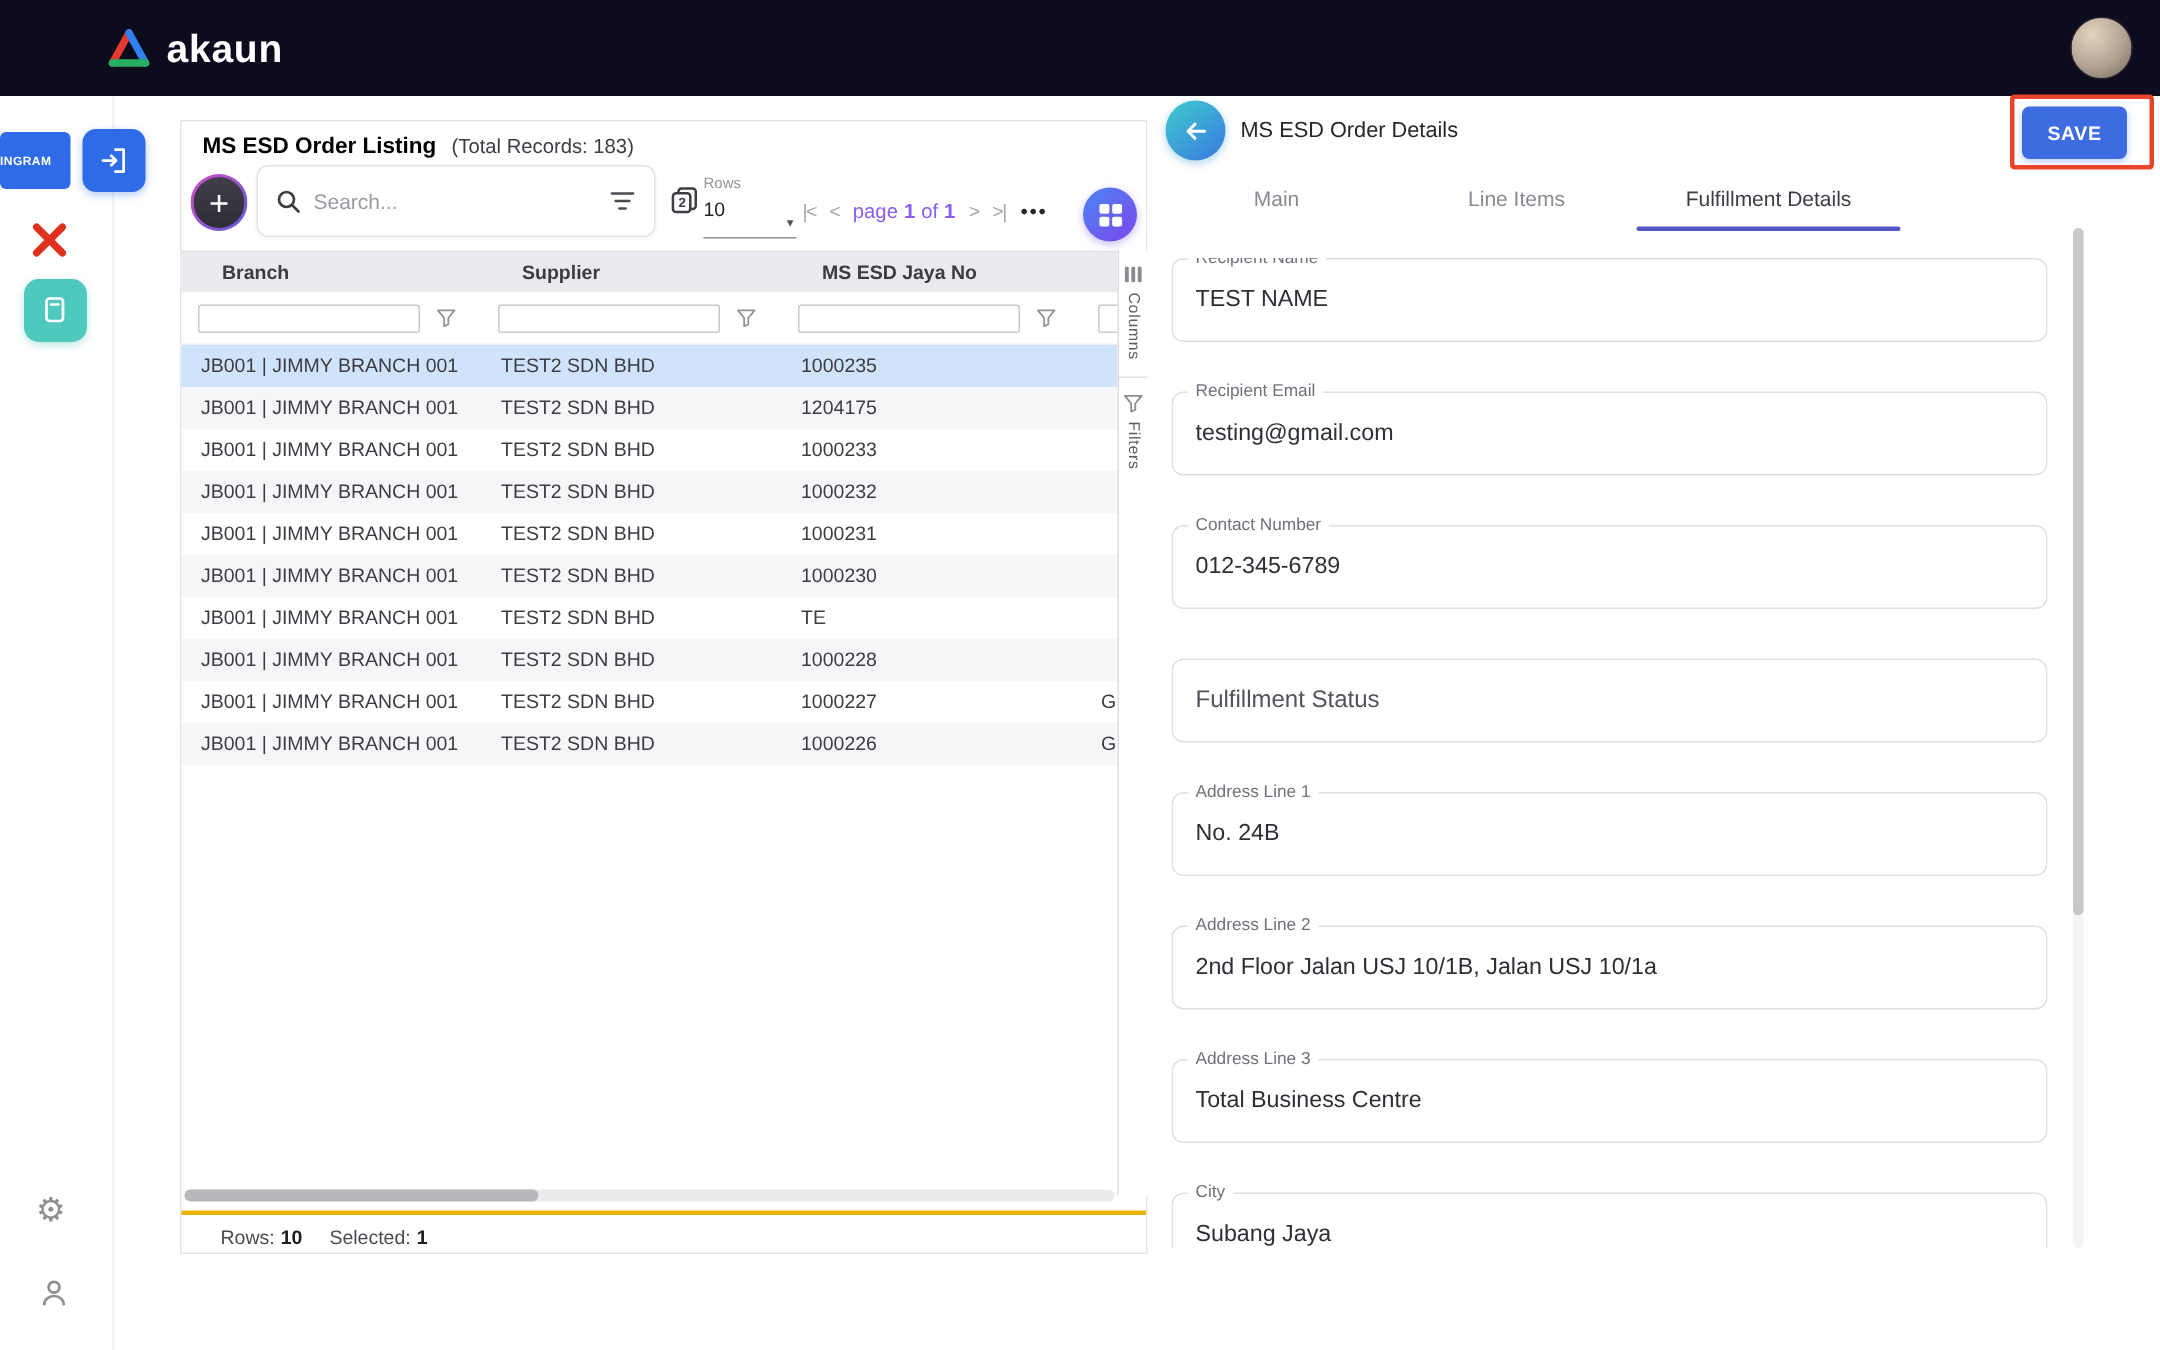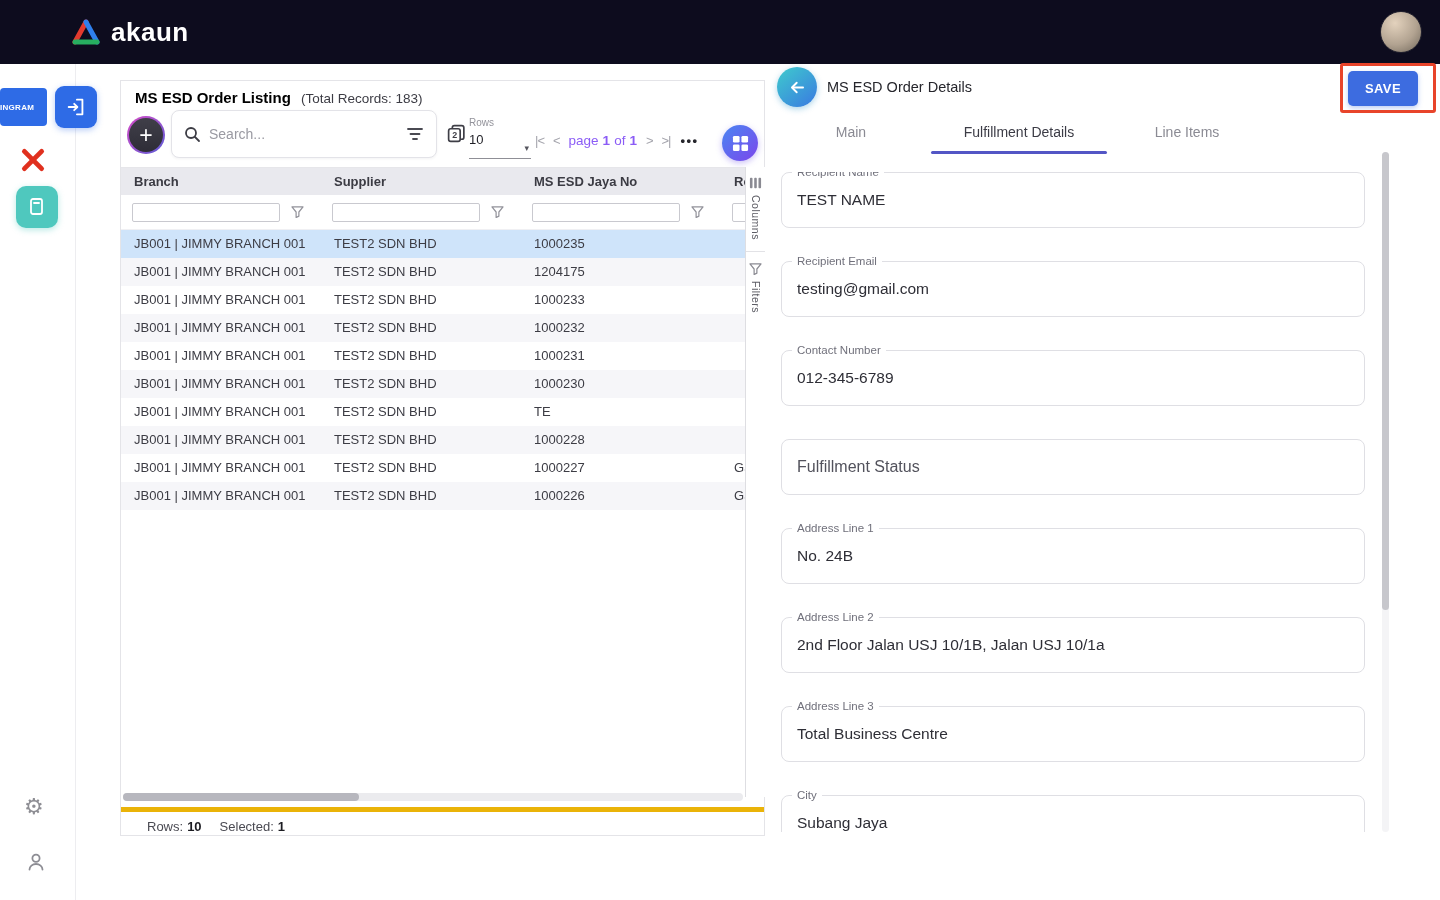--- a/index.html
+++ b/index.html
@@ -52,40 +52,40 @@
   .pg-btn{color:#a4a4ac;letter-spacing:-1px;cursor:pointer}
   .pg-text{color:#8b5cf6;font-size:13.5px;display:flex;gap:4px}
   .pg-text b{font-weight:700}
   .pg-more{color:#26262c;font-weight:700;letter-spacing:1.5px;font-size:13px;margin-left:1px;cursor:pointer}
   .grid-btn{position:absolute;left:601px;top:16px;width:36px;height:36px;border-radius:50%;border:none;
             background:linear-gradient(135deg,#4a86f2,#7c46ec);box-shadow:0 2px 6px rgba(100,70,230,.35);
             display:flex;align-items:center;justify-content:center;cursor:pointer}
 
   .table-wrap{position:absolute;left:0;top:86px;width:624px;height:630px;overflow:hidden;border-top:1px solid #e6e6ea}
   .thead{display:flex;width:800px;height:27px;background:#e9e9ee}
-  .hcell{flex:0 0 200px;padding-left:13px;line-height:27px;font-size:13px;font-weight:600;color:#3b3b43;white-space:nowrap;overflow:hidden;cursor:pointer}
+  .hcell{flex:0 0 200px;padding-left:27px;line-height:27px;font-size:13px;font-weight:600;color:#3b3b43;white-space:nowrap;overflow:hidden;cursor:pointer}
   .tfilter{display:flex;width:800px;height:35px;background:#fff;border-bottom:1px solid #f0f0f3}
   .fcell{flex:0 0 200px;position:relative}
   .fcell input{position:absolute;left:11px;top:8px;width:148px;height:19px;border:1px solid #c9c9cf;border-radius:2px;
                outline:none;font-size:12px;padding:0 4px;font-family:inherit}
   .fcell .funnel{position:absolute;left:170px;top:11px;cursor:pointer}
   .trow{display:flex;width:800px;height:28px;cursor:pointer}
   .trow.alt{background:#f6f6f9}
   .trow.selected{background:var(--selected_row,#cfe4fa)}
   .tcell{flex:0 0 200px;padding-left:13px;line-height:28px;font-size:13px;color:#3c3c44;white-space:nowrap;overflow:hidden}
   .hscroll{position:absolute;left:2px;top:712px;width:620px;height:8px;border-radius:4px;background:#ebebee;cursor:pointer}
   .hthumb{width:236px;height:8px;border-radius:4px;background:#b7b7be}
 
   .side-strip{position:absolute;left:624px;top:86px;width:20px;height:630px;border-left:1px solid #dedee2;
               display:flex;flex-direction:column;align-items:center;padding-top:10px;background:#fff}
   .strip-sec{display:flex;flex-direction:column;align-items:center;gap:6px;cursor:pointer}
   .vtext{writing-mode:vertical-rl;font-size:10.5px;color:#5c5c64;letter-spacing:.5px}
   .strip-div{width:100%;height:1px;background:#e2e2e6;margin:11px 0}
 
-  .listing-footer{position:absolute;left:0;top:726px;width:100%;height:29px;border-top:5px solid #eab308;
+  .listing-footer{position:absolute;left:0;top:726px;width:100%;height:29px;border-top:3px solid #eab308;
                   line-height:29px;padding-left:26px;font-size:13px;color:#4a4a52}
   .listing-footer b{color:#1c1c22;margin-left:4px}
   .listing-footer .sep{display:inline-block;width:18px}
 
   
   .details-panel{position:absolute;left:765px;top:64px;width:675px;height:768px;background:#fff}
   .back-btn{position:absolute;left:12px;top:3px;width:40px;height:40px;border-radius:50%;border:none;
             background:linear-gradient(140deg,#3ec3cf 10%,#3a7de0 95%);display:flex;align-items:center;justify-content:center;
             box-shadow:0 2px 6px rgba(50,150,200,.4);cursor:pointer}
   .dp-title{position:absolute;left:62px;top:15px;font-size:14.5px;color:#26262c}
@@ -345,22 +345,22 @@
     <svg width="19" height="19" viewBox="0 0 24 24" fill="none" stroke="#fff" stroke-width="2.4" stroke-linecap="round" stroke-linejoin="round">
       <path d="M19 12 H6"></path>
         <path d="M11 6 l-6 6 6 6"></path>
     </svg>
   </button>
   <span class="dp-title">MS ESD Order Details</span>
   <button class="save-btn">SAVE</button>
 
   <div class="tabs">
       <div class="tab" style="width: 160px;">Main</div>
+      <div class="tab" style="width: 160px;">Line Items</div>
       <div class="tab active" style="width: 176px;">Fulfillment Details</div>
-      <div class="tab" style="width: 160px;">Line Items</div>
     </div>
   <div class="form">
       <div class="field">
         <span class="flabel">Recipient Name</span>
         <div class="fvalue">TEST NAME</div>
       </div>
       <div class="field">
         <span class="flabel">Recipient Email</span>
         <div class="fvalue">testing@gmail.com</div>
       </div>

